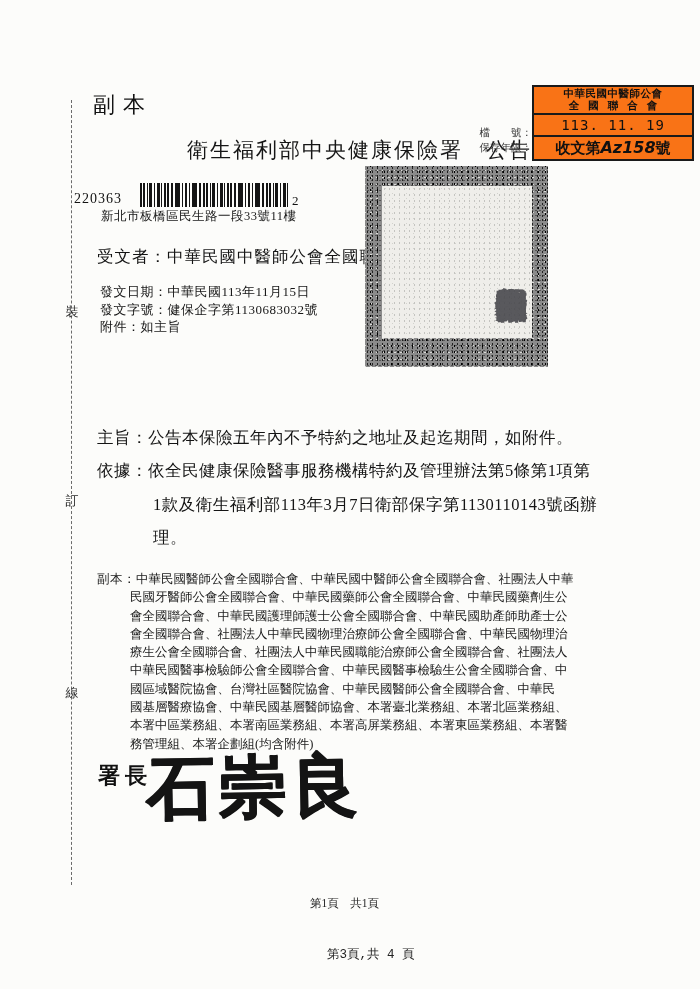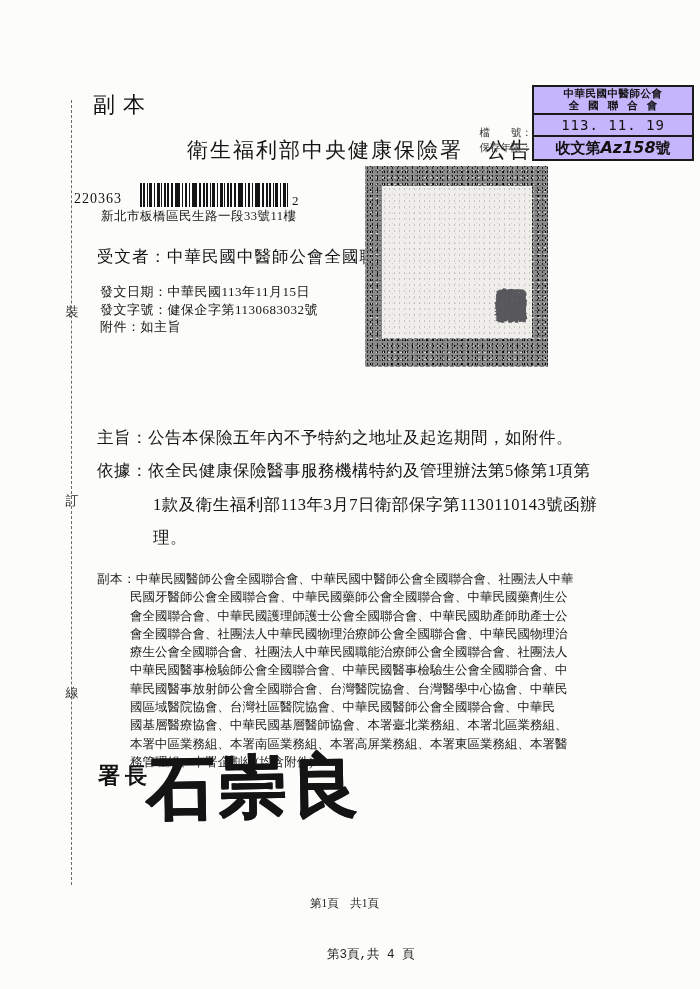--- a/index.html
+++ b/index.html
@@ -19,21 +19,21 @@
   .binding-line { left:71px; top:100px; height:785px; width:0; border-left:1px dashed #6b6b6b; }
   .binding-mark { left:63px; width:18px; text-align:center; font-size:13px; color:#2a2a2a; }
 
   
   .copy-label { left:93px; top:90px; font-size:22px; letter-spacing:8px; color:#111; }
   .doc-title { left:187px; top:136px; font-size:21px; letter-spacing:2px; color:#161616; white-space:nowrap; }
 
   .file-labels { left:448px; top:97px; width:84px; font-size:10.5px; line-height:15px; color:#333; text-align:right;margin-top:28px; }
 
   
-  .receipt-box { left:532px; top:85px; width:162px; border:2px solid #1a1a1a; background:#c4b5fd; }
+  .receipt-box { left:532px; top:85px; width:162px; border:2px solid #1a1a1a; background:#f97316; }
   .receipt-org { border-bottom:2px solid #1a1a1a; padding:1px 2px; text-align:center; font-weight:bold; color:#111; }
   .receipt-org .l1 { font-size:10.5px; line-height:12px; letter-spacing:0.5px; white-space:nowrap; }
   .receipt-org .l2 { font-size:10.5px; line-height:12px; letter-spacing:9px; white-space:nowrap; text-indent:9px; }
   .receipt-date { border-bottom:2px solid #1a1a1a; text-align:center; font-family:"DejaVu Sans Mono",monospace; font-size:14px; line-height:20px; letter-spacing:1px; color:#111; }
   .receipt-no { text-align:center; font-size:15px; line-height:22px; font-weight:bold; color:#111; white-space:nowrap; }
   .receipt-no .hand { font-family:"DejaVu Sans",sans-serif; font-style:italic; font-size:16px; letter-spacing:0; }
 
   
   .mail-code { left:74px; top:191px; font-size:14px; letter-spacing:1px; color:#111; }
   .barcode { left:140px; top:183px; width:148px; height:24px;
@@ -156,21 +156,20 @@
 
   <div class="abs cc-block">
     <div class="cc-line first">
       <span class="cc-label">副本：</span><span>中華民國醫師公會全國聯合會、中華民國中醫師公會全國聯合會、社團法人中華</span>
     </div>
     <div class="cc-line">民國牙醫師公會全國聯合會、中華民國藥師公會全國聯合會、中華民國藥劑生公</div>
     <div class="cc-line">會全國聯合會、中華民國護理師護士公會全國聯合會、中華民國助產師助產士公</div>
     <div class="cc-line">會全國聯合會、社團法人中華民國物理治療師公會全國聯合會、中華民國物理治</div>
     <div class="cc-line">療生公會全國聯合會、社團法人中華民國職能治療師公會全國聯合會、社團法人</div>
     <div class="cc-line">中華民國醫事檢驗師公會全國聯合會、中華民國醫事檢驗生公會全國聯合會、中</div>
-    <div class="cc-line">華民國醫事放射師公會全國聯合會、台灣醫院協會、台灣醫學中心協會、中華民</div>
     <div class="cc-line">國區域醫院協會、台灣社區醫院協會、中華民國醫師公會全國聯合會、中華民</div>
     <div class="cc-line">國基層醫療協會、中華民國基層醫師協會、本署臺北業務組、本署北區業務組、</div>
     <div class="cc-line">本署中區業務組、本署南區業務組、本署高屏業務組、本署東區業務組、本署醫</div>
     <div class="cc-line">務管理組、本署企劃組(均含附件)</div>
   </div>
 
   <div class="abs signer-title">署長</div>
   <div class="abs signer-name">石崇良</div>
 
   <div class="abs footer-p1">第1頁　共1頁</div>

